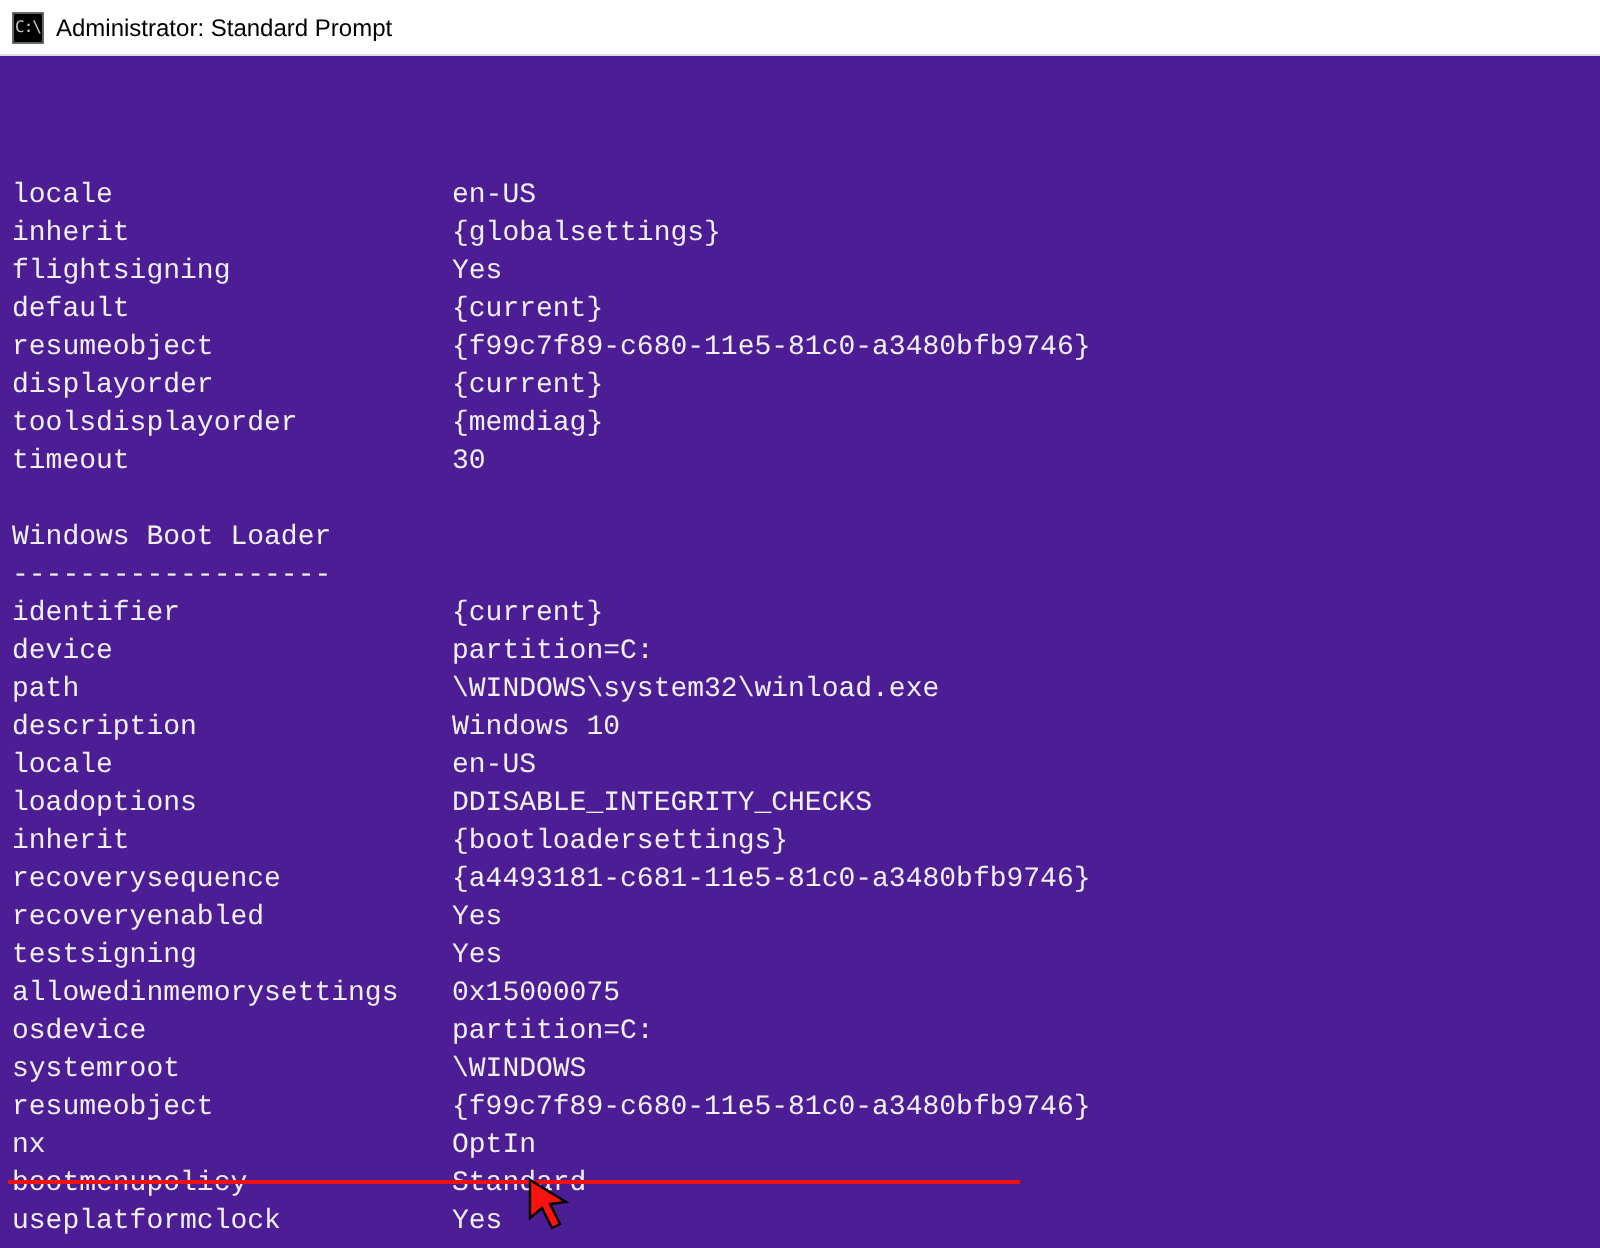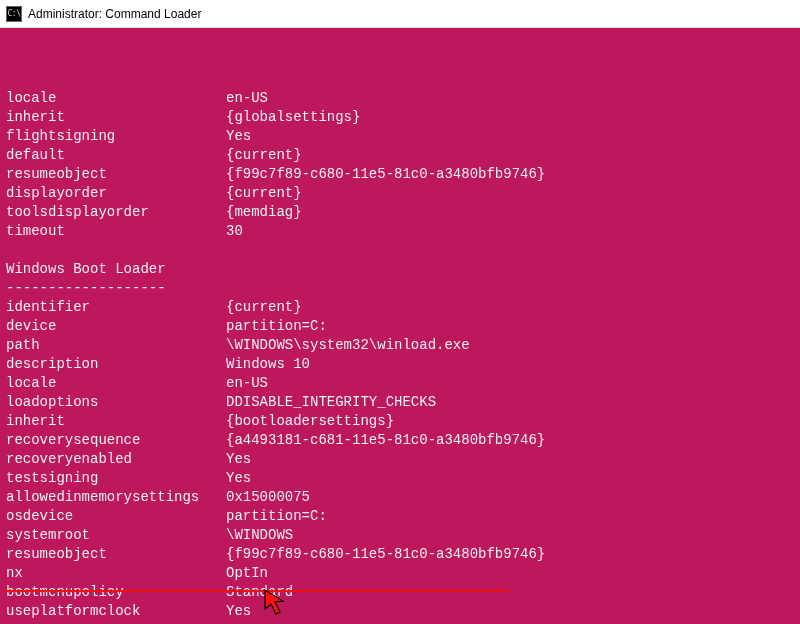--- a/index.html
+++ b/index.html
@@ -36,21 +36,21 @@
       align-items: center;
       justify-content: center;
       color: #ccc;
       font-size: 8px;
       font-family: monospace;
       border: 1px solid #666;
       letter-spacing: -0.5px;
     }
     .terminal {
       flex: 1;
-      background: #be185d;
+      background: #4c1d95;
       color: #f0f0f0;
       padding: 4px 6px;
       font-size: 14px;
       line-height: 19px;
       white-space: pre;
       overflow: hidden;
       position: relative;
       font-family: Liberation Mono, monospace;
     }
     .row {
@@ -86,21 +86,21 @@
       top: 0;
     }
   </style>
 </head>
 <body>
 
 <div class="window">
 
   <div class="titlebar">
     <span class="icon">C:\</span>
-    <span>Administrator: Command Loader</span>
+    <span>Administrator: Standard Prompt</span>
   </div>
 
   <div class="terminal" id="terminal">
     
     <div class="row"><span class="key">locale</span><span class="val">en-US</span></div><div class="row"><span class="key">inherit</span><span class="val">{globalsettings}</span></div><div class="row"><span class="key">flightsigning</span><span class="val">Yes</span></div><div class="row"><span class="key">default</span><span class="val">{current}</span></div><div class="row"><span class="key">resumeobject</span><span class="val">{f99c7f89-c680-11e5-81c0-a3480bfb9746}</span></div><div class="row"><span class="key">displayorder</span><span class="val">{current}</span></div><div class="row"><span class="key">toolsdisplayorder</span><span class="val">{memdiag}</span></div><div class="row"><span class="key">timeout</span><span class="val">30</span></div><div class="blank"></div><div>Windows Boot Loader</div><div class="divider">-------------------</div><div class="row"><span class="key">identifier</span><span class="val">{current}</span></div><div class="row"><span class="key">device</span><span class="val">partition=C:</span></div><div class="row"><span class="key">path</span><span class="val">\WINDOWS\system32\winload.exe</span></div><div class="row"><span class="key">description</span><span class="val">Windows 10</span></div><div class="row"><span class="key">locale</span><span class="val">en-US</span></div><div class="row"><span class="key">loadoptions</span><span class="val">DDISABLE_INTEGRITY_CHECKS</span></div><div class="row"><span class="key">inherit</span><span class="val">{bootloadersettings}</span></div><div class="row"><span class="key">recoverysequence</span><span class="val">{a4493181-c681-11e5-81c0-a3480bfb9746}</span></div><div class="row"><span class="key">recoveryenabled</span><span class="val">Yes</span></div><div class="row"><span class="key">testsigning</span><span class="val">Yes</span></div><div class="row"><span class="key">allowedinmemorysettings</span><span class="val">0x15000075</span></div><div class="row"><span class="key">osdevice</span><span class="val">partition=C:</span></div><div class="row"><span class="key">systemroot</span><span class="val">\WINDOWS</span></div><div class="row"><span class="key">resumeobject</span><span class="val">{f99c7f89-c680-11e5-81c0-a3480bfb9746}</span></div><div class="row"><span class="key">nx</span><span class="val">OptIn</span></div><div class="row"><span class="key">bootmenupolicy</span><span class="val">Standard</span></div><div class="row"><span class="key">useplatformclock</span><span class="val">Yes</span></div><div class="blank"></div><div class="underline" id="underline" style="top: 562px;"></div>
     <div class="cursor-arrow" id="arrow" style="left: 262px; top: 559px;">
       <svg width="28" height="30" viewBox="0 0 28 30">
         <polygon points="3,3 3,22 9,17 14,27 18,25 13,15 21,14" fill="#ff1111" stroke="#000" stroke-width="1.2"></polygon>
       </svg>
     </div>

